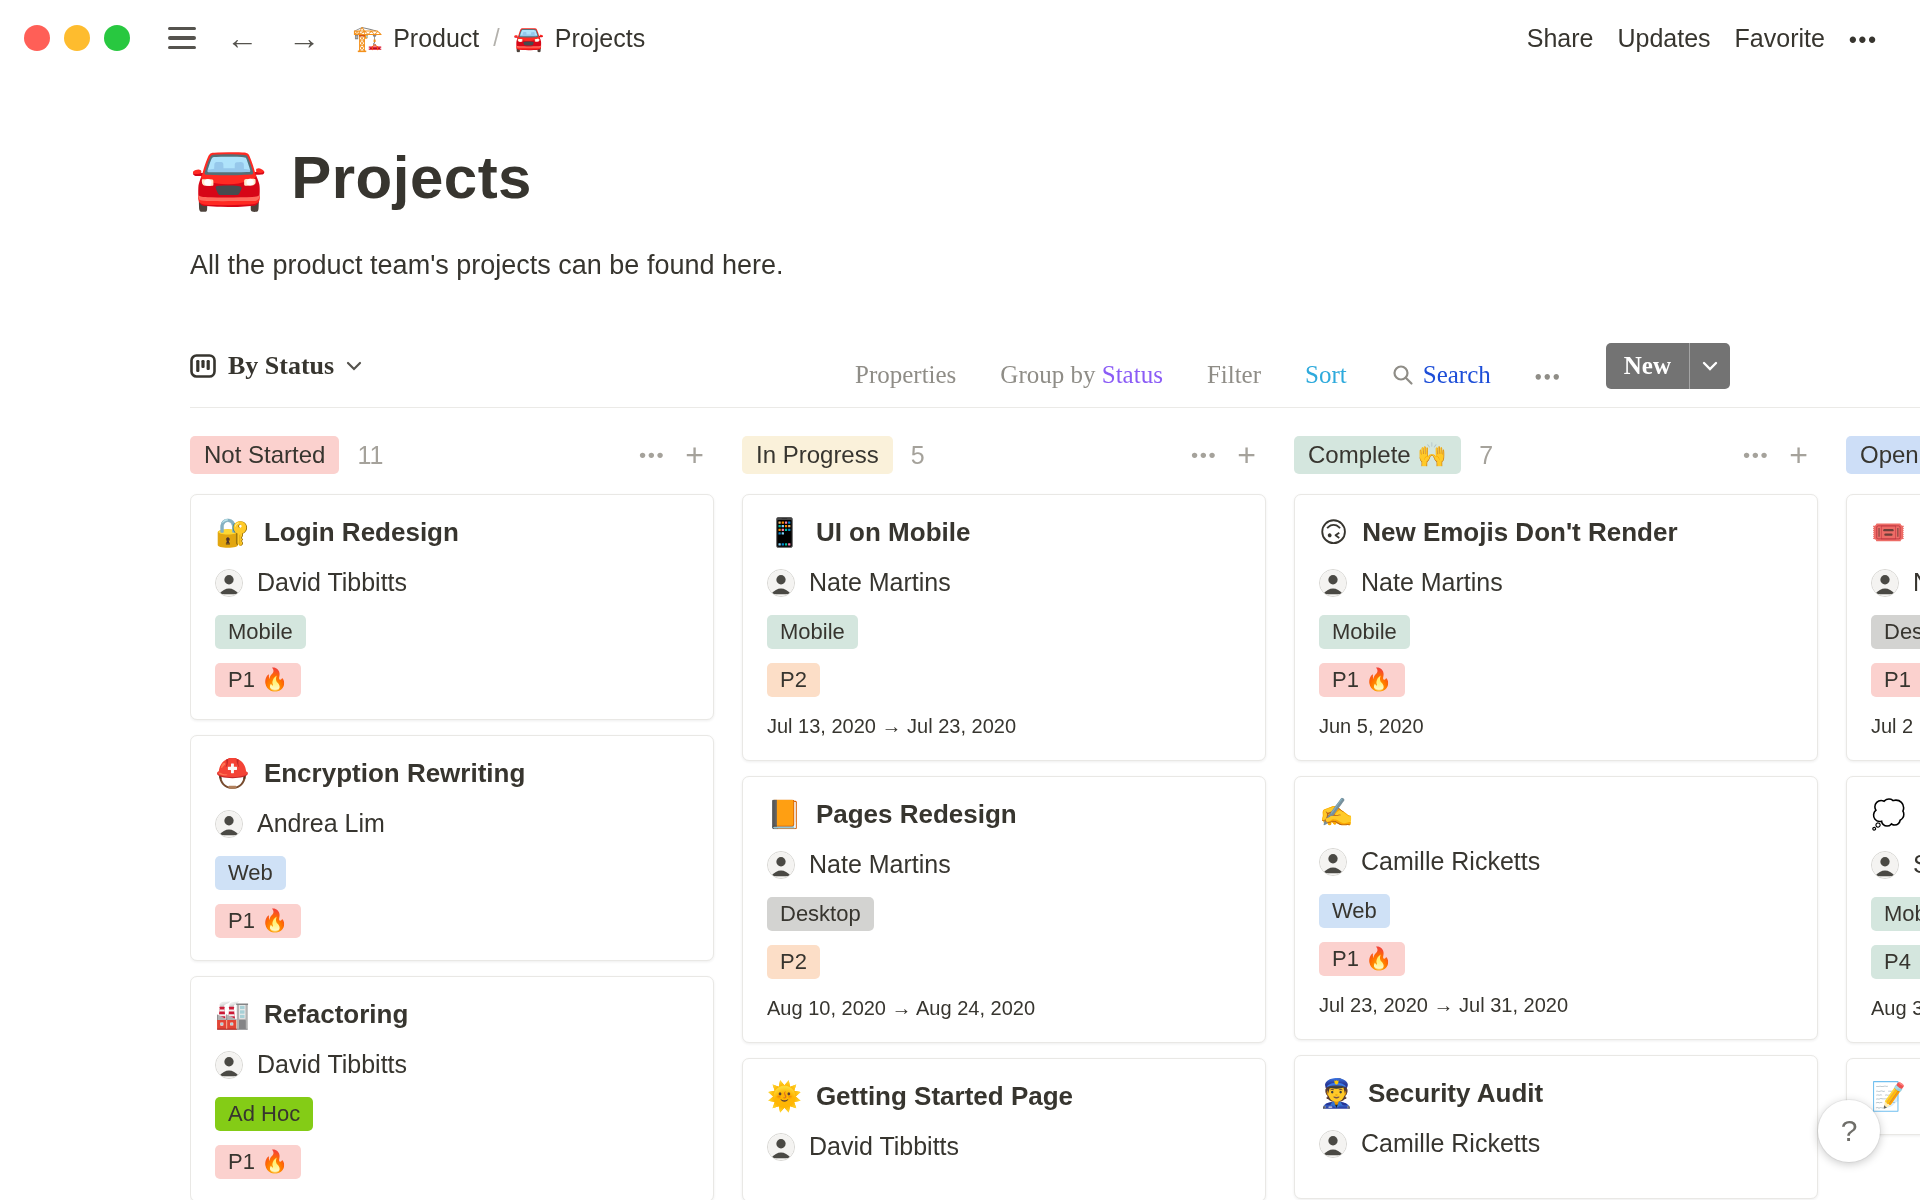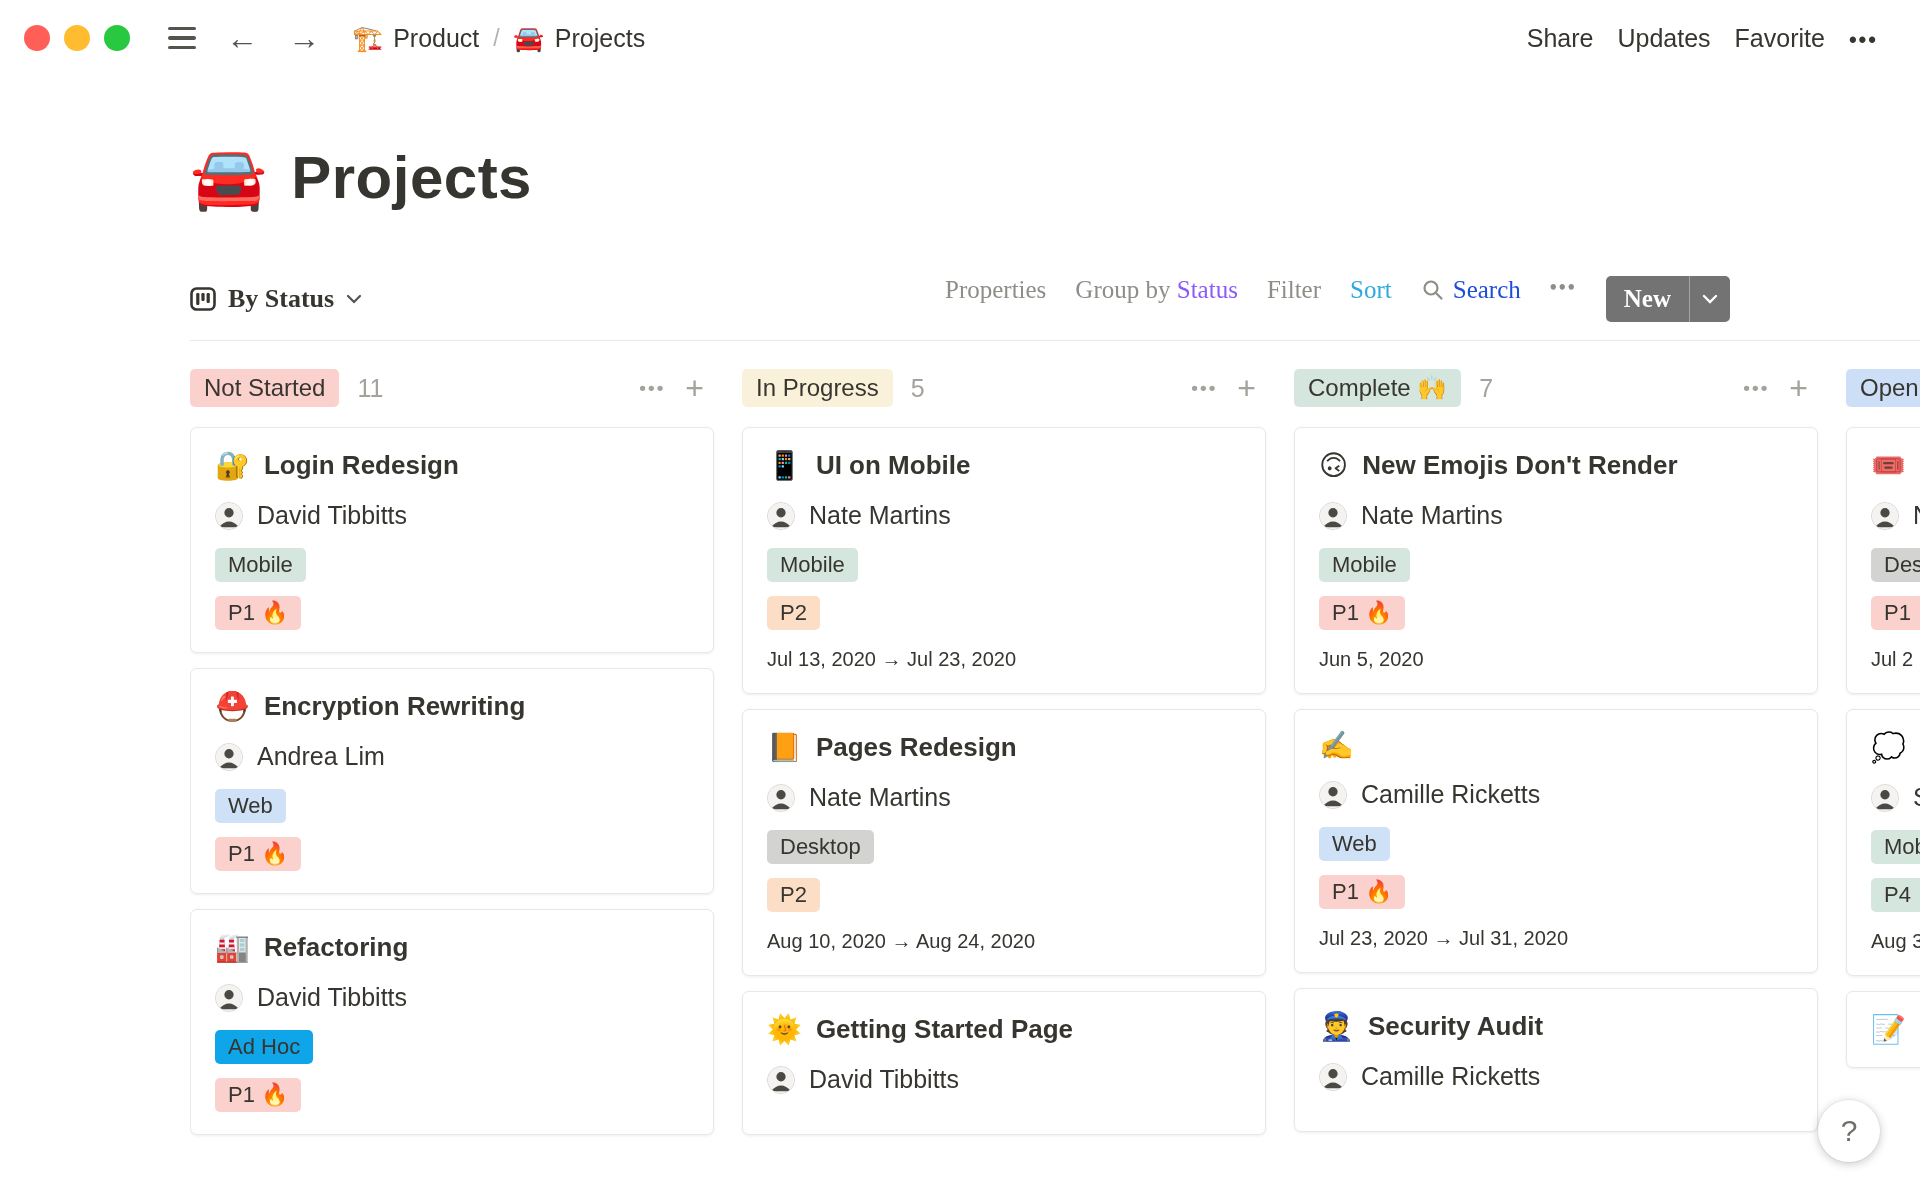--- a/index.html
+++ b/index.html
@@ -29,21 +29,21 @@
   .page-title { font-size:60px; font-weight:700; letter-spacing:0.5px; line-height:72px; }
   .page-desc { margin-top:36px; font-size:27px; color:#37352F; }
 
   
   .toolbar { margin-top:62px; display:flex; align-items:center; padding-bottom:18px;
              padding-right:190px;font-family:Liberation Serif, serif; }
   .view-switch { display:flex; align-items:center; gap:12px; font-size:26px; font-weight:600; cursor:pointer; }
   .board-icon { width:26px; height:26px; }
   .chev { width:16px; height:10px; }
   .toolbar-spacer { flex:1; }
-  .tb-group { display:flex; align-items:flex-start; gap:29px; font-size:25px; }
+  .tb-group { display:flex; align-items:flex-end; gap:44px; font-size:25px; }
   .tb-item { color:#8F8D87; cursor:pointer; white-space:nowrap; }
   .tb-item .dark { color:#8b5cf6; }
   .tb-sort { cursor:pointer; }
   .tb-search { display:flex; align-items:center; gap:8px; color:#1d4ed8; cursor:pointer; }
   .tb-dots { color:#8F8D87; font-size:20px; letter-spacing:2px; font-weight:bold; cursor:pointer; }
   .new-btn { display:flex; align-items:stretch; color:#fff; border-radius:5px; overflow:hidden;
              font-size:25px; font-weight:600; cursor:pointer; height:46px; }
   .new-btn-label { display:flex; align-items:center; padding:0 18px; }
   .new-btn-div { width:1px; background:rgba(255,255,255,0.35); }
   .new-btn-caret { display:flex; align-items:center; padding:0 12px; }
@@ -113,20 +113,21 @@
     <span class="top-action top-dots">•••</span>
   </div>
 </div>
 
 <div class="content">
 
   <div class="title-row">
     <span class="page-emoji">🚘</span>
     <h1 class="page-title">Projects</h1>
   </div>
+  <div class="page-desc">All the product team's projects can be found here.</div>
 
   <div class="toolbar">
     <div class="view-switch">
       <svg class="board-icon" viewBox="0 0 26 26">
         <rect x="1.5" y="2.5" width="23" height="21" rx="5" fill="none" stroke="#37352F" stroke-width="2.6"></rect>
         <rect x="6.2" y="7" width="3.2" height="12" rx="1.2" fill="#37352F"></rect>
         <rect x="11.4" y="7" width="3.2" height="8" rx="1.2" fill="#37352F"></rect>
         <rect x="16.6" y="7" width="3.2" height="10" rx="1.2" fill="#37352F"></rect>
       </svg>
       <span>By Status</span>
@@ -215,21 +216,21 @@
           <span class="card-title">Refactoring</span>
         </div>
         <div class="person-row">
           <span class="avatar"><svg viewBox="0 0 28 28">
                 <circle cx="14" cy="14" r="14" fill="#F4F3F1"></circle>
                 <circle cx="14" cy="10.5" r="5" fill="#4A4944"></circle>
                 <path d="M3 26 Q14 14 25 26 Z" fill="#4A4944"></path>
               </svg></span>
           <span class="person-name">David Tibbitts</span>
         </div>
-        <div class="tag-row"><span class="tag" style="background-color: #0ea5e9;">Ad Hoc</span></div>
+        <div class="tag-row"><span class="tag" style="background-color: #84cc16;">Ad Hoc</span></div>
         <div class="tag-row" style="margin-bottom:0"><span class="tag" style="background-color: rgb(251, 209, 206);">P1 🔥</span></div>
       </div>
     </div>
 
     <div class="col">
       <div class="col-head">
         <span class="col-badge" style="background-color: rgb(250, 241, 218);">In Progress</span>
         <span class="col-count">5</span>
         <span class="col-head-spacer"></span>
         <span class="col-dots">•••</span>

